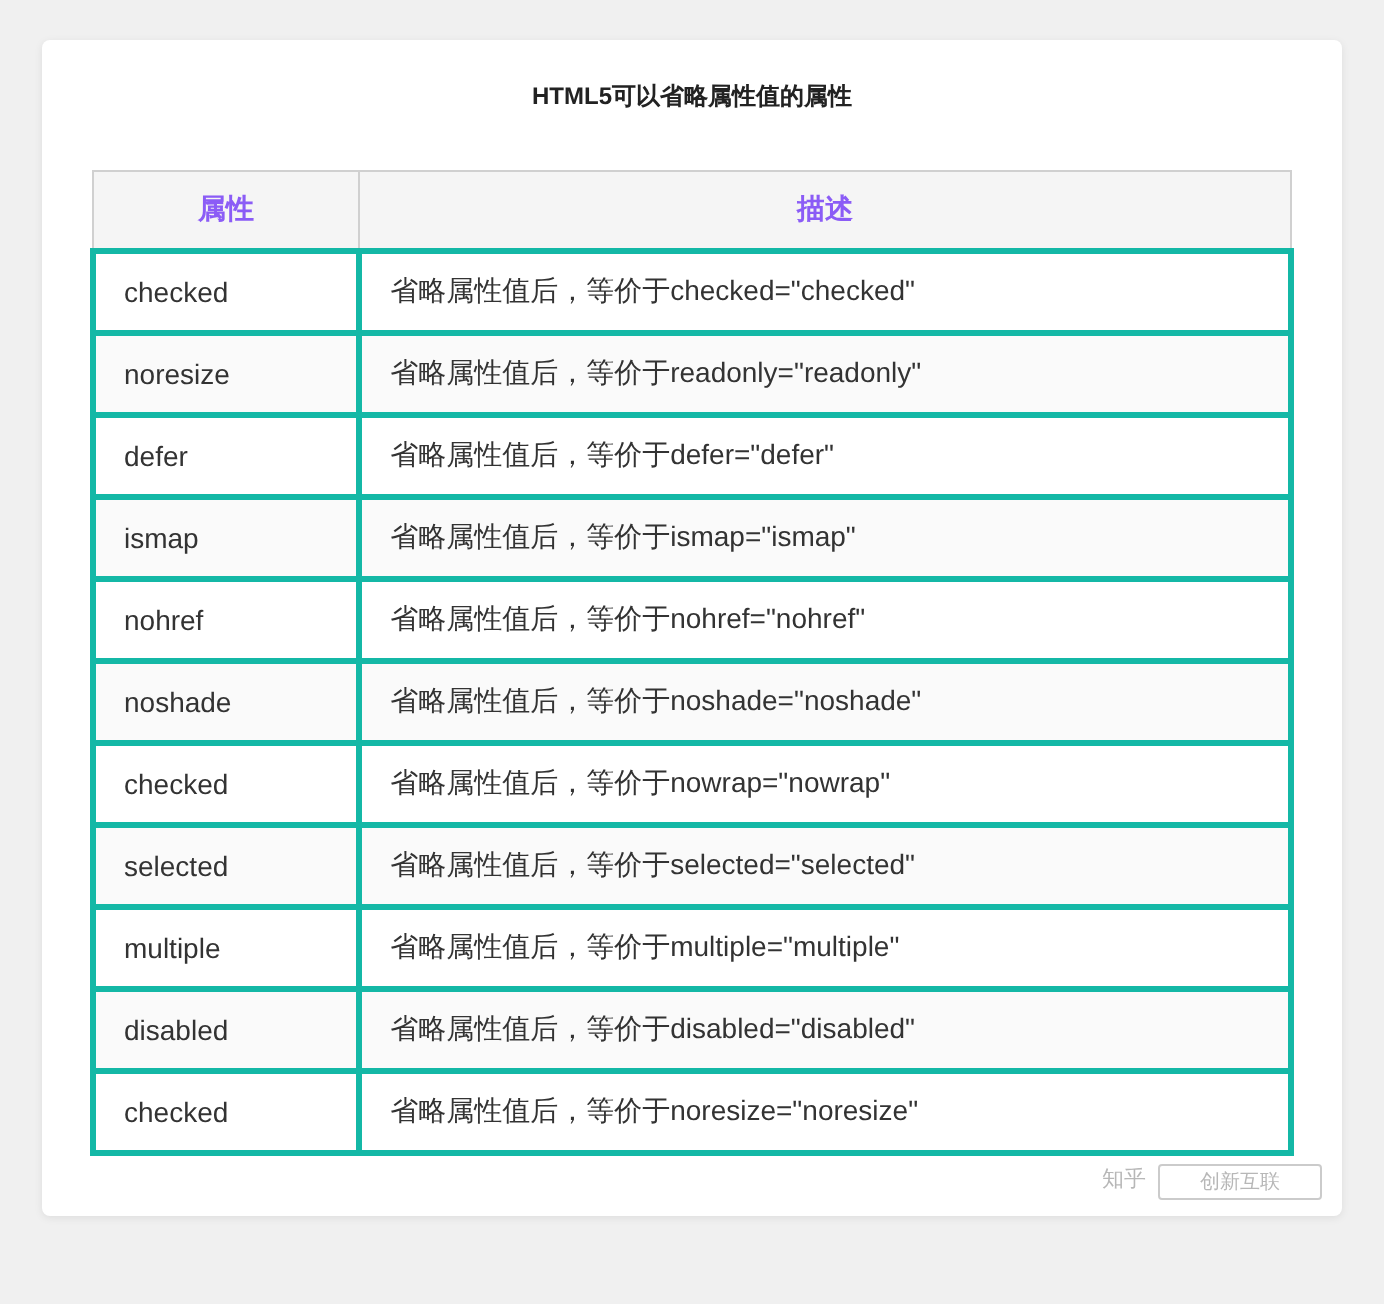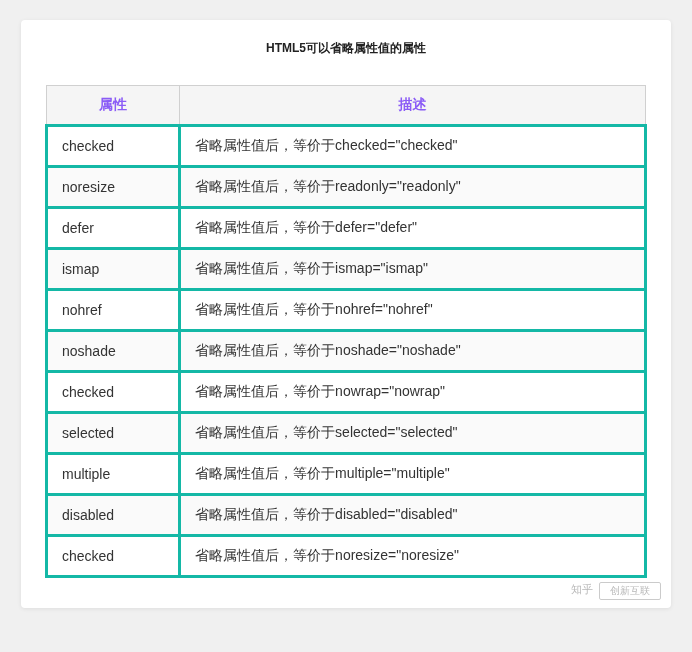--- a/index.html
+++ b/index.html
@@ -83,21 +83,21 @@
     .watermark-text {
       font-size: 11px;
       color: #888;
     }
 
     .watermark-logo {
       font-size: 10px;
       color: #888;
       border: 1px solid #aaa;
       border-radius: 2px;
-      padding: 1px 10px;
+      padding: 1px 20px;
     }
   </style>
 </head>
 <body>
 
 <div class="card">
   <h2 class="page-title">HTML5可以省略属性值的属性</h2>
 
   <table>
     <thead>

